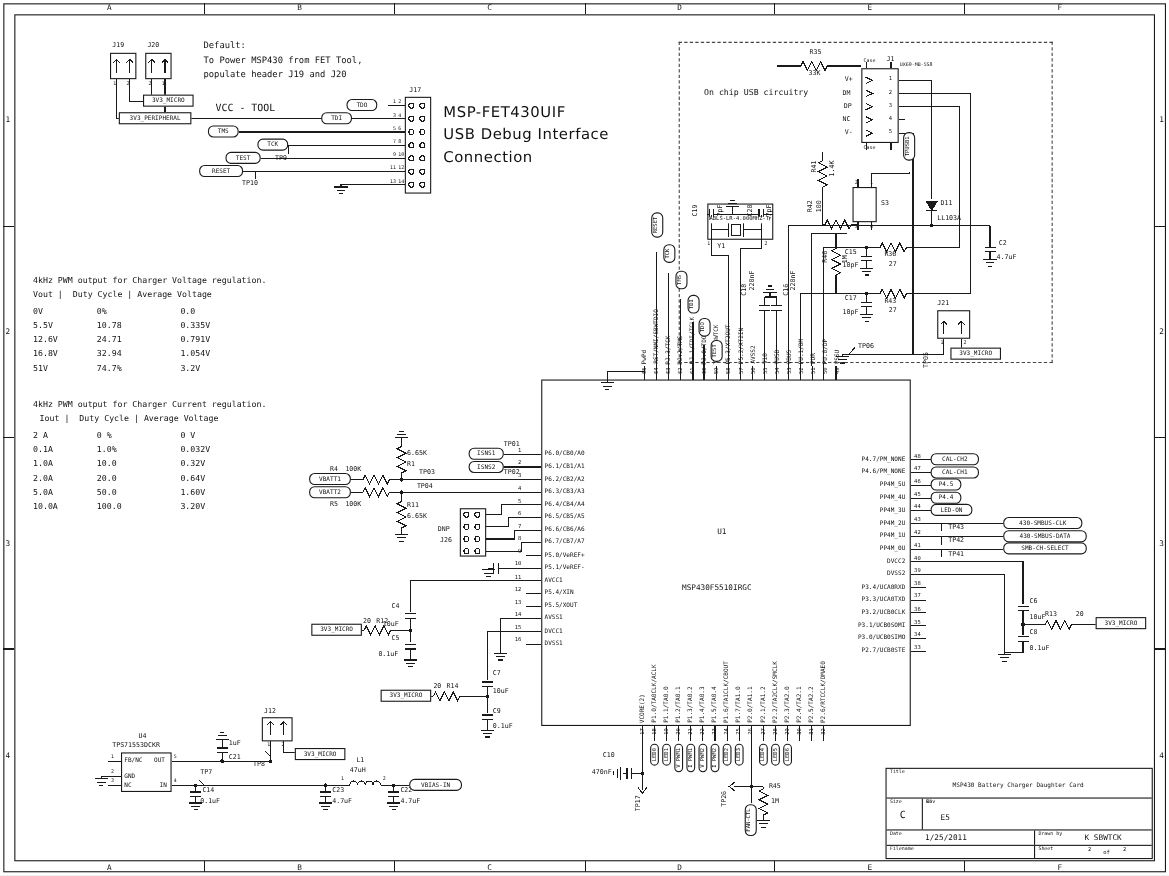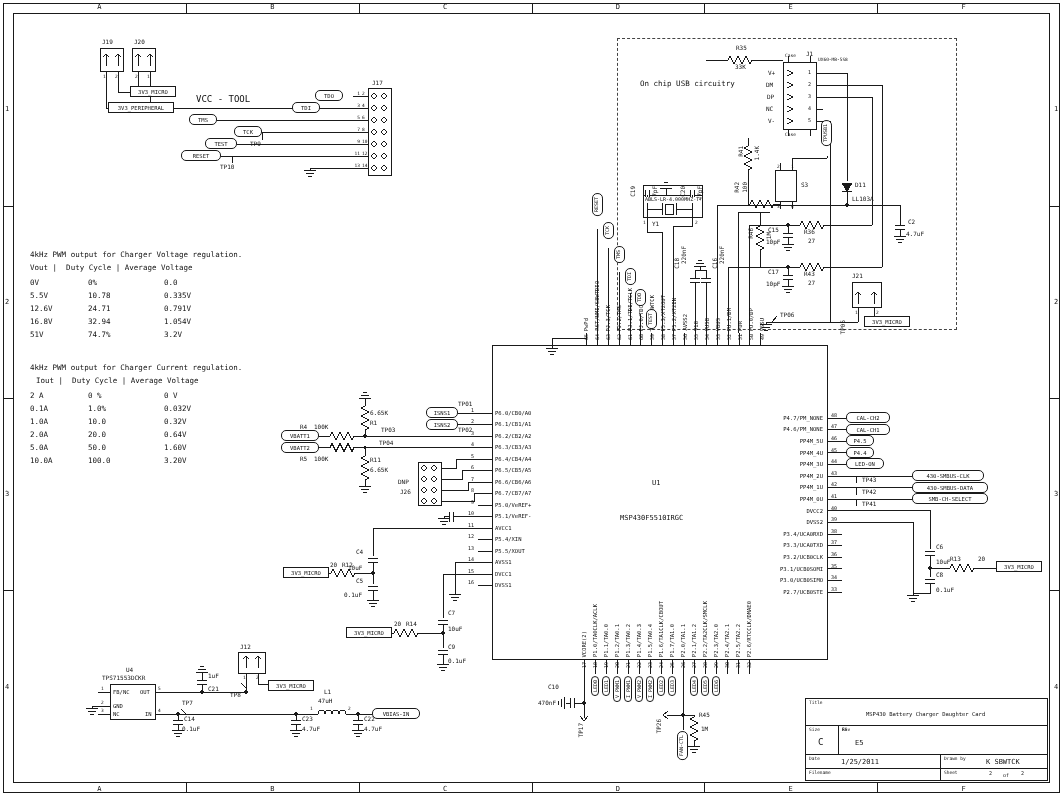--- a/index.html
+++ b/index.html
@@ -282,20 +282,23 @@
   <div class="bx" style="left:492px;top:345px;width:336px;height:315px"></div>
   <div class="bx dash" style="left:617px;top:38px;width:340px;height:292px"></div>
   <div class="bx" style="left:783px;top:62px;width:34px;height:68px"></div>
   <div class="bx" style="left:775px;top:170px;width:22px;height:32px"></div>
   <div class="bx" style="left:643px;top:185px;width:60px;height:33px"></div>
   <div class="bx" style="left:852px;top:282px;width:30px;height:26px"></div>
   <div class="bx" style="left:418px;top:462px;width:24px;height:44px"></div>
   <div class="bx" style="left:110px;top:684px;width:46px;height:36px"></div>
   <div class="bx" style="left:238px;top:652px;width:28px;height:22px"></div>
 
+  <span class="t ml" style="left:185px;top:36px;font-size:8px">Default:
+To Power MSP430 from FET Tool,
+populate header J19 and J20</span>
   <span class="t" style="left:102px;top:39px">J19</span>
   <span class="t" style="left:134px;top:39px">J20</span>
   <span class="t s4" style="left:103px;top:74px">1</span>
   <span class="t s4" style="left:115px;top:74px">2</span>
   <span class="t s4" style="left:135px;top:74px">2</span>
   <span class="t s4" style="left:147px;top:74px">1</span>
   <div class="nb" style="left:130px;top:86px;width:46px">3V3_MICRO</div>
   <div class="nb" style="left:108px;top:102px;width:66px">3V3_PERIPHERAL</div>
   <span class="t s9" style="left:196px;top:94px">VCC - TOOL</span>
   <div class="tag" style="left:315px;top:90px;width:28px">TDO</div>
@@ -330,20 +333,23 @@
       </div>
       <div style="height:12px;display:flex;gap:2px;">
         <span class="t s4" style="position:static;width:6px;text-align:right">11</span>
         <span class="t s4" style="position:static;width:6px">12</span>
       </div>
       <div style="height:12px;display:flex;gap:2px;">
         <span class="t s4" style="position:static;width:6px;text-align:right">13</span>
         <span class="t s4" style="position:static;width:6px">14</span>
       </div>
     </div>
+  <span class="t s13" style="left:403px;top:92px">MSP-FET430UIF
+USB Debug Interface
+Connection</span>
 
   <span class="t s75" style="left:30px;top:251px">4kHz PWM output for Charger Voltage regulation.</span>
   <span class="t s75" style="left:30px;top:264px">Vout |  Duty Cycle | Average Voltage</span>
   <div class="tbl" style="left:30px;top:276px">
       <div class="trow">
         <span class="c0">0V</span>
         <span class="c1">0%</span>
         <span>0.0</span>
       </div>
       <div class="trow">
@@ -429,21 +435,21 @@
   <div class="nb" style="left:283px;top:567px;width:46px">3V3_MICRO</div>
   <div class="nb" style="left:346px;top:627px;width:46px">3V3_MICRO</div>
   <span class="t" style="left:394px;top:621px">20</span>
   <span class="t" style="left:406px;top:621px">R14</span>
   <span class="t" style="left:448px;top:610px">C7</span>
   <span class="t" style="left:448px;top:626px">10uF</span>
   <span class="t" style="left:448px;top:644px">C9</span>
   <span class="t" style="left:448px;top:658px">0.1uF</span>
 
   <span class="t s7" style="left:652px;top:479px">U1</span>
-  <span class="t s7" style="left:620px;top:514px">MSP430F5510IRGC</span>
+  <span class="t s7" style="left:620px;top:530px">MSP430F5510IRGC</span>
   <div class="lpins">
       <div class="row">
         <span class="n">1</span>
         <span class="l">P6.0/CB0/A0</span>
       </div>
       <div class="row">
         <span class="n">2</span>
         <span class="l">P6.1/CB1/A1</span>
       </div>
       <div class="row">

